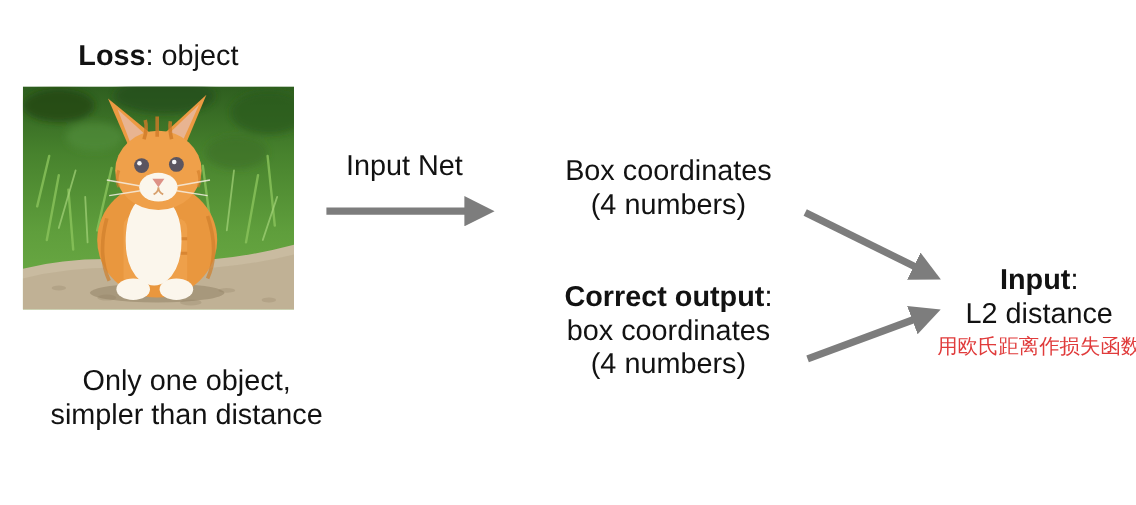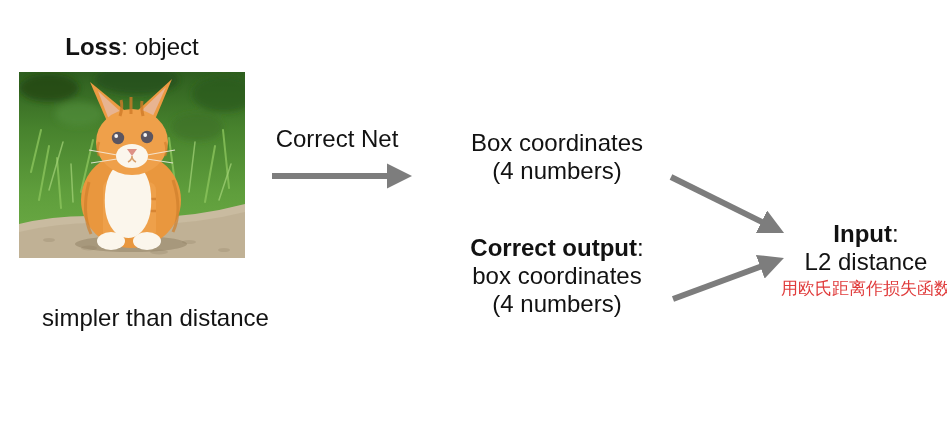--- a/index.html
+++ b/index.html
@@ -131,21 +131,21 @@
         <g stroke="#f5eee2" stroke-width="1.2" opacity="0.85">
           <line x1="98" y1="83" x2="70" y2="78"></line>
           <line x1="98" y1="87" x2="72" y2="91"></line>
           <line x1="128" y1="83" x2="156" y2="78"></line>
           <line x1="128" y1="87" x2="154" y2="91"></line>
         </g>
       </g>
     </svg>
   </div>
 
-  <div class="label" id="neural-net-label">Correct Net</div>
+  <div class="label" id="neural-net-label">Input Net</div>
 
   <svg id="arrow-layer" viewBox="0 0 947 421">
     <defs>
       <marker id="ah" viewBox="0 0 10 10" refX="2" refY="5" markerWidth="4.2" markerHeight="4.2" orient="auto">
         <path d="M0,0 L10,5 L0,10 Z" style="fill:var(--arrow,#7d7d7d)"></path>
       </marker>
     </defs>
     <line x1="272" y1="176" x2="392" y2="176" stroke-width="6" marker-end="url(#ah)" style="stroke:var(--arrow,#7d7d7d)"></line>
     <line x1="671" y1="177" x2="766" y2="224" stroke-width="6" marker-end="url(#ah)" style="stroke:var(--arrow,#7d7d7d)"></line>
     <line x1="673" y1="299" x2="765" y2="265" stroke-width="6" marker-end="url(#ah)" style="stroke:var(--arrow,#7d7d7d)"></line>
@@ -166,16 +166,17 @@
 
   <div class="label" id="loss-block">
     <div class="line">
       <span class="b">Input</span><span>:</span>
     </div>
     <div class="line">L2 distance</div>
     <div class="line annotation">用欧氏距离作损失函数</div>
   </div>
 
   <div class="label" id="caption">
+    <div class="line">Only one object,</div>
     <div class="line">simpler than distance</div>
   </div>
 
 </div>
 
 </body></html>

